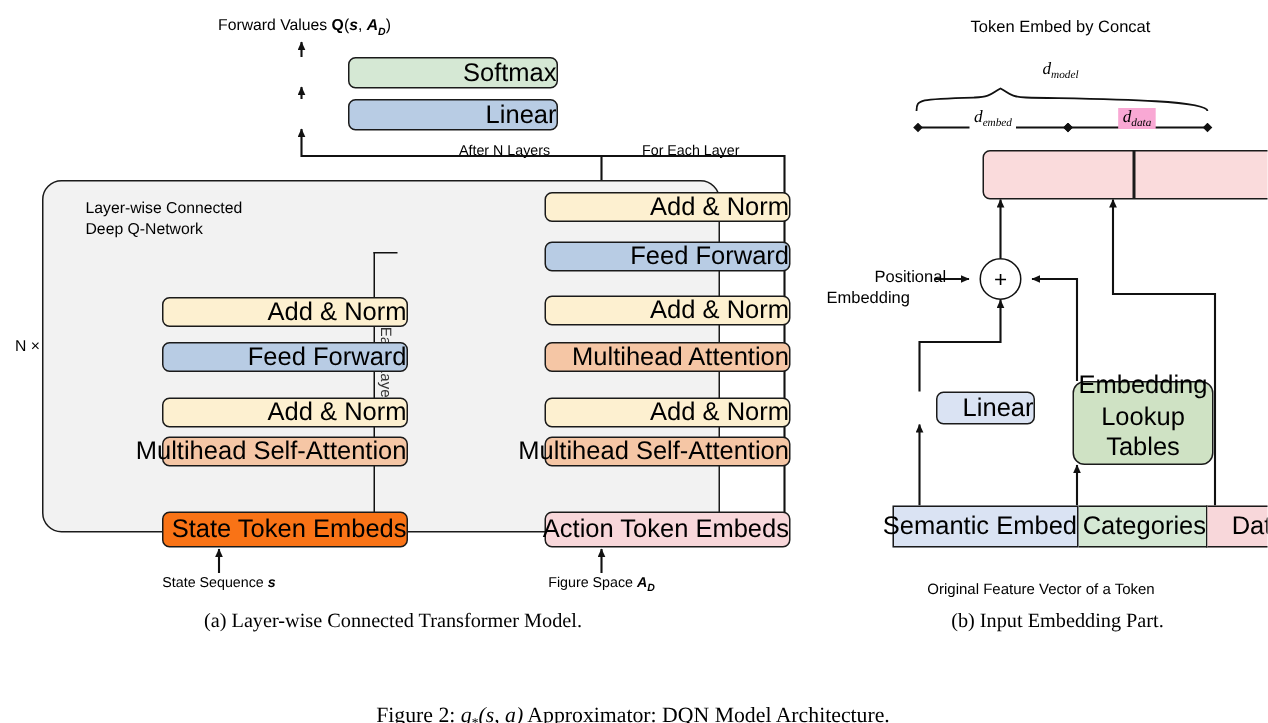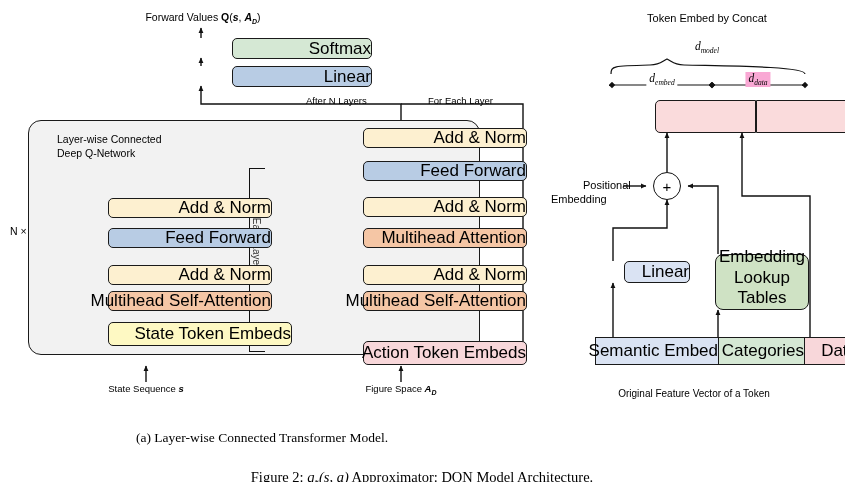--- a/index.html
+++ b/index.html
@@ -11,21 +11,21 @@
        display:flex;align-items:center;justify-content:flex-end;
        font-size:17px;line-height:1.05;text-align:center;white-space:nowrap;margin-left:44px;}
   .rnd{border-radius:5px;}
   .lbl{position:absolute;font-size:10.5px;white-space:nowrap;color:#000;}
   .lbl.sm{font-size:9.5px;}
   .container{position:absolute;box-sizing:border-box;background:#f2f2f2;
              border:1.4px solid #1a1a1a;border-radius:13px;}
   .vert{position:absolute;font-size:10px;white-space:nowrap;
         transform-origin:0 0;color:#333;}
   .cap{position:absolute;font-family:"Liberation Serif", serif;font-size:13.5px;
-       white-space:nowrap;color:#000;margin-top:24px;}
+       white-space:nowrap;color:#000;}
   .figcap{position:absolute;font-family:"Liberation Serif", serif;font-size:14.5px;
           white-space:nowrap;color:#000;}
   .plus{position:absolute;border:1.5px solid #111;border-radius:50%;
         background:#fff;display:flex;align-items:center;justify-content:center;
         font-size:15px;box-sizing:border-box;}
   i.it{font-family:"Liberation Serif", serif;font-style:italic;}
   .dim{position:absolute;font-family:"Liberation Serif", serif;font-style:italic;
        font-size:11.5px;white-space:nowrap;}
   .dim sub{font-size:7.5px;font-style:italic;}
   b.bi{font-style:italic;font-weight:bold;}
@@ -159,21 +159,21 @@
   <div class="box rnd" style="left:319px;top:228px;width:164px;height:20px;background:#f5c6a5;">
     <span>Multihead Attention</span>
   </div>
   <div class="box rnd" style="left:319px;top:265px;width:164px;height:20px;background:#fdf0d0;">
     <span>Add &amp; Norm</span>
   </div>
   <div class="box rnd" style="left:319px;top:291px;width:164px;height:20px;background:#f5c6a5;">
     <span>Multihead Self-Attention</span>
   </div>
 
-  <div class="box rnd" style="left:64px;top:322px;width:184px;height:24px;background:#fef9c3;">
+  <div class="box rnd" style="left:64px;top:341px;width:164px;height:24px;background:#f97316;">
     <span>State Token Embeds</span>
   </div>
   <div class="box rnd" style="left:319px;top:341px;width:164px;height:24px;background:#f8d7da;">
     <span>Action Token Embeds</span>
   </div>
 
   <div class="lbl sm" style="left:146px;top:383px;transform:translateX(-50%);">
     <span>State Sequence </span><b class="bi">s</b>
   </div>
   <div class="lbl sm" style="left:401px;top:383px;transform:translateX(-50%);">
@@ -221,18 +221,19 @@
   <div class="box" style="left:551px;top:337px;width:124px;height:28px;background:#dae3f3;">
     <span>Semantic Embed</span>
   </div>
   <div class="box" style="left:761px;top:337px;width:88px;height:28px;background:#f8d7da;border-left:none;">
     <span>Data Stat</span>
   </div>
 
   <div class="lbl" style="left:694px;top:372px;transform:translateX(-50%);font-size:10px;margin-top:16px;">Original Feature Vector of a Token</div>
 
   <div class="cap" style="left:262px;top:406px;transform:translateX(-50%);">(a) Layer-wise Connected Transformer Model.</div>
+  <div class="cap" style="left:705px;top:406px;transform:translateX(-50%);">(b) Input Embedding Part.</div>
 
   <div class="figcap" style="left:422px;top:445px;transform:translateX(-50%);margin-top:24px;">
     <span>Figure 2: </span><i class="it">q</i><sub style="font-size:9px;">*</sub><i class="it">(s, a)</i><span> Approximator: DQN Model Architecture.</span>
   </div>
 
 </div>
 
 </body></html>

